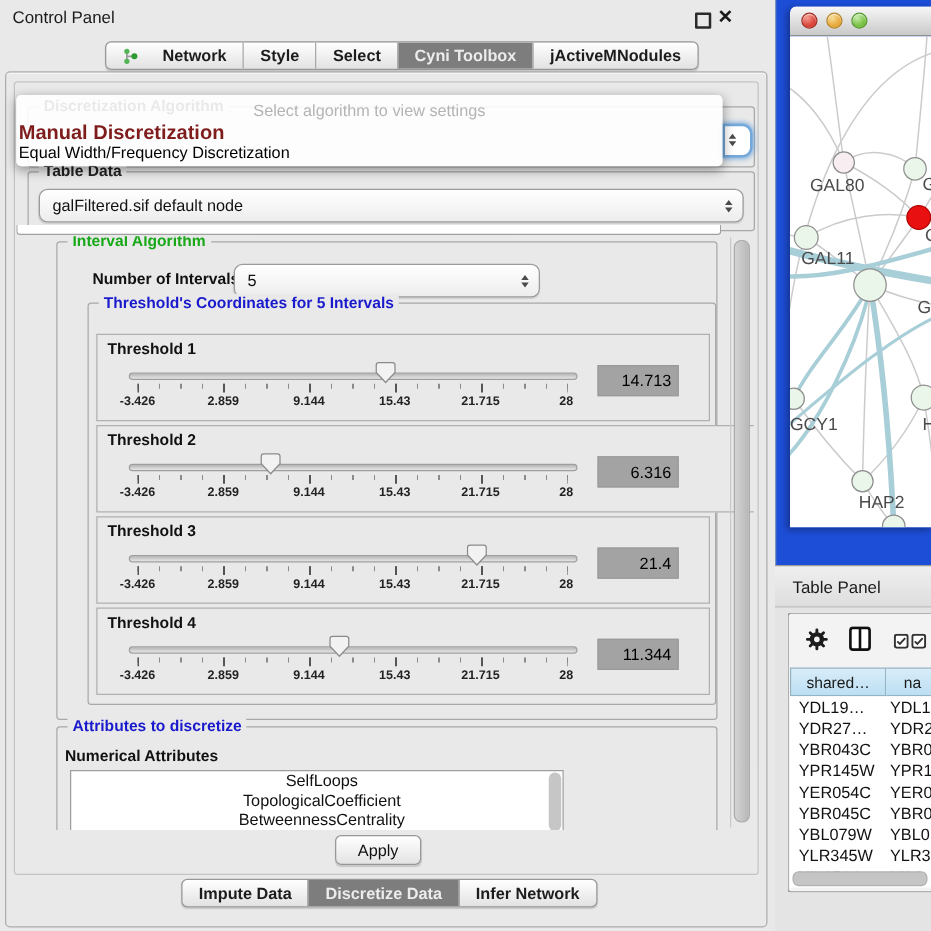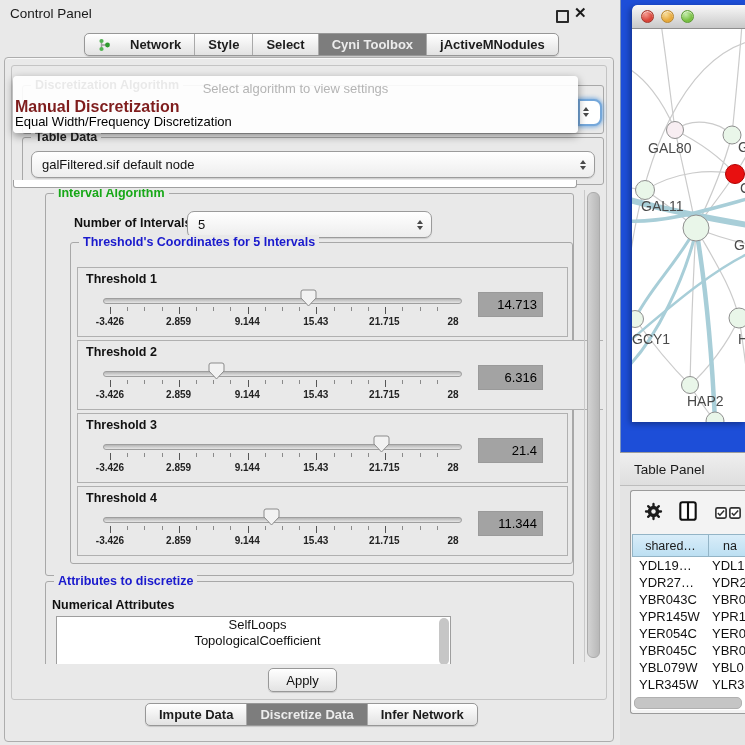--- a/index.html
+++ b/index.html
@@ -270,20 +270,21 @@
           </div>
         </div>
       </div>
 
       <div class="group" style="left:32px;top:392px;width:527px;height:90px;">
         <span class="legend blue">Attributes to discretize</span>
         <span class="attr-sub">Numerical Attributes</span>
         <div class="attr-list">
           <div class="attr-item">SelfLoops</div>
           <div class="attr-item">TopologicalCoefficient</div>
+          <div class="attr-item">BetweennessCentrality</div>
           <div class="list-thumb"></div>
         </div>
       </div>
 
       <div class="vscroll">
         <div class="vthumb"></div>
       </div>
     </div>
 
     <div class="abs apply-btn">

